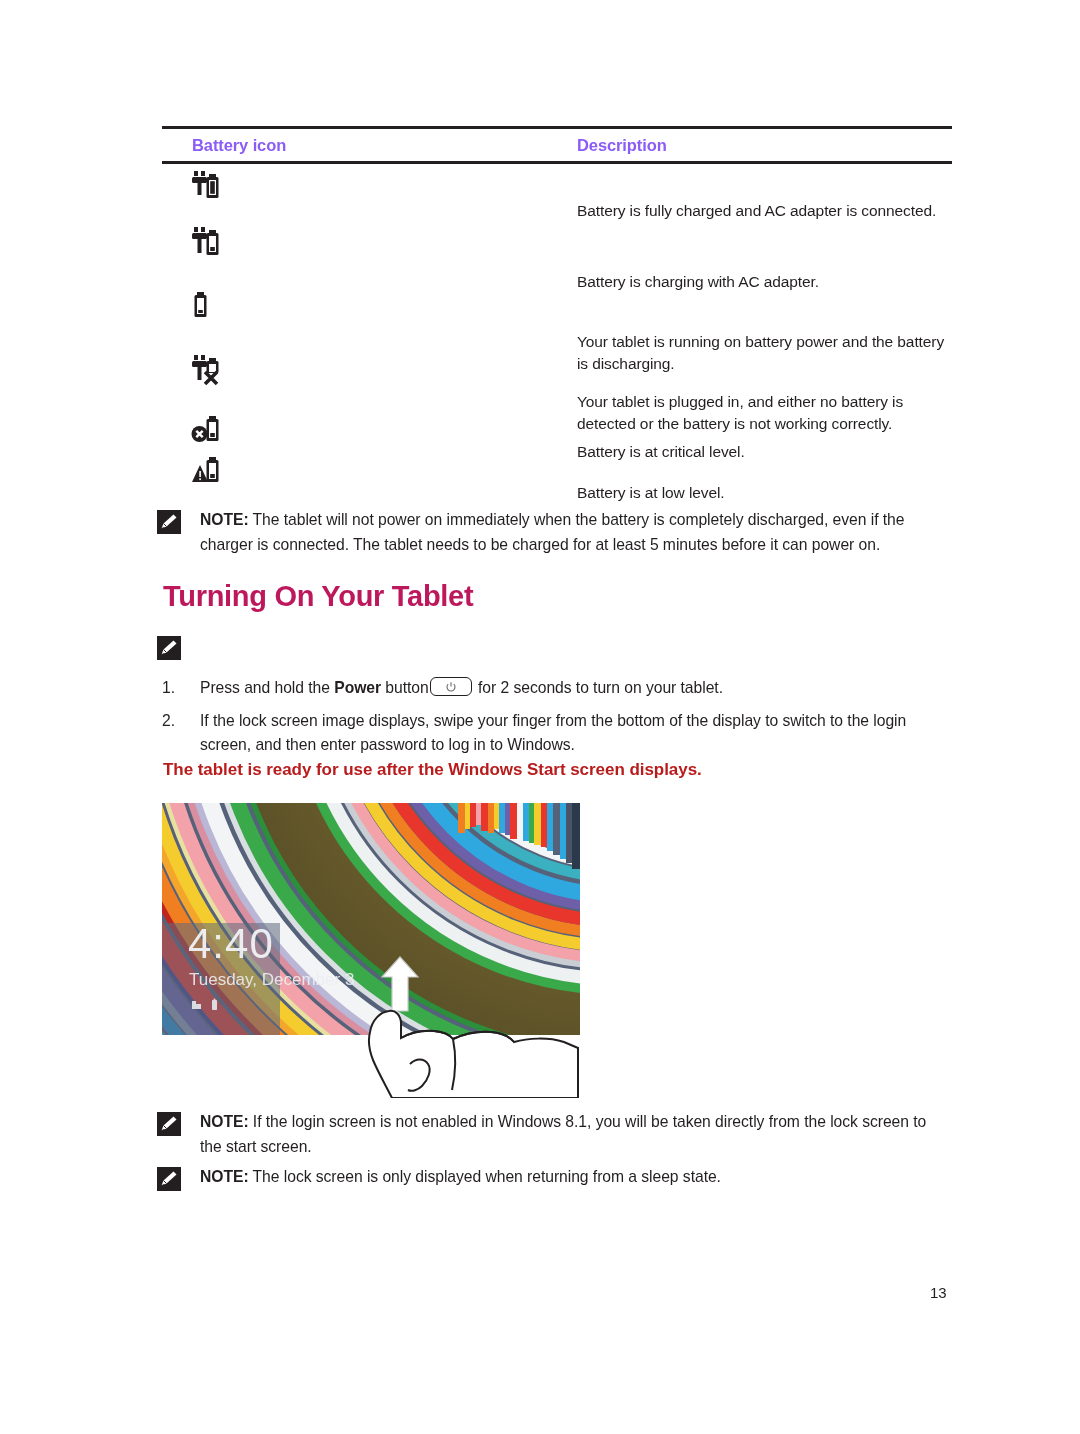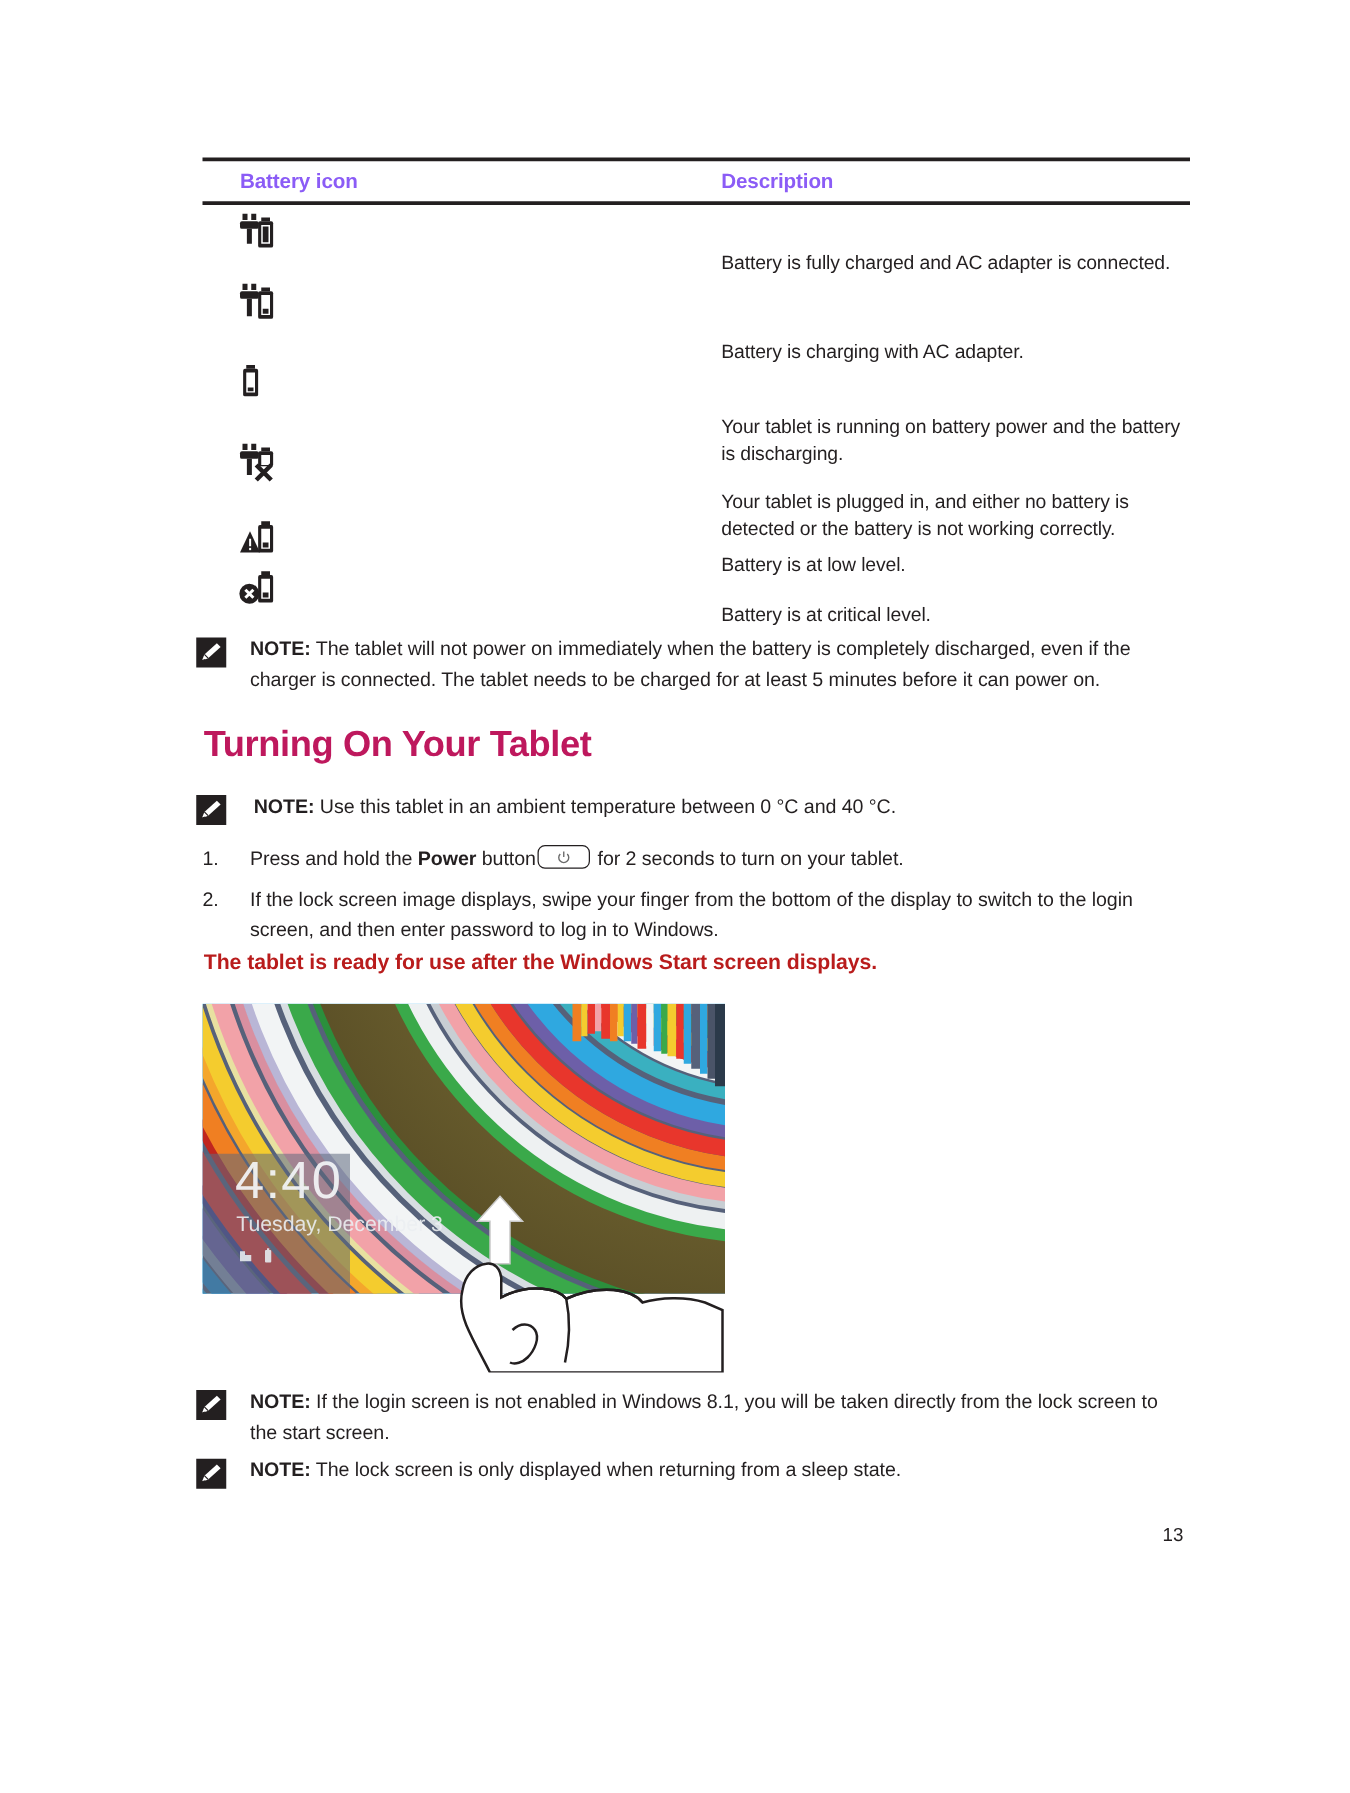--- a/index.html
+++ b/index.html
@@ -209,21 +209,21 @@
     position: absolute;
     left: 200px;
     top: 155px;
     pointer-events: none;
   }
 
   
   .pageno {
     position: absolute;
     left: 930px;
-    top: 1220px;
+    top: 1284px;
     font-size: 15px;
     color: #231f20;
   }
 </style>
 </head>
 <body>
 
 <div class="page">
 
   <div class="battery-table">
@@ -291,49 +291,49 @@
             <rect x="6.5" y="13" width="4" height="13" fill="#231f20"></rect>
             <rect x="18" y="4" width="7" height="3" fill="#231f20"></rect>
             <rect x="15.5" y="7" width="12" height="12" rx="1.5" fill="#231f20"></rect>
             <rect x="18" y="10" width="7" height="8" fill="#ffffff"></rect>
             <path d="M14 18 L26 30 M26 18 L14 30" stroke="#231f20" stroke-width="3.6" fill="none"></path>
           </svg>
         </div>
         <div class="cell-desc">Your tablet is plugged in, and either no battery is detected or the battery is not working correctly.</div>
       </div>
 
+      <div class="trow r5">
+        <div class="cell-icon">
+          <svg class="bat-ico" width="34" height="30" viewBox="0 0 34 30">
+            <rect x="18" y="2" width="7" height="3" fill="#231f20"></rect>
+            <rect x="15.5" y="5" width="12" height="22" rx="1.5" fill="#231f20"></rect>
+            <rect x="18" y="8" width="7" height="16" fill="#ffffff"></rect>
+            <rect x="19.2" y="19" width="4.6" height="4" fill="#231f20"></rect>
+            <circle cx="8.5" cy="20" r="8" fill="#231f20"></circle>
+            <path d="M5.3 16.8 L11.7 23.2 M11.7 16.8 L5.3 23.2" stroke="#ffffff" stroke-width="2.4" fill="none"></path>
+          </svg>
+        </div>
+        <div class="cell-desc">Battery is at critical level.</div>
+      </div>
+
       <div class="trow r4">
         <div class="cell-icon">
           <svg class="bat-ico" width="34" height="30" viewBox="0 0 34 30">
             <rect x="18" y="2" width="7" height="3" fill="#231f20"></rect>
             <rect x="15.5" y="5" width="12" height="22" rx="1.5" fill="#231f20"></rect>
             <rect x="18" y="8" width="7" height="16" fill="#ffffff"></rect>
             <rect x="19.2" y="19" width="4.6" height="4" fill="#231f20"></rect>
             <path d="M9 10 L17 27 L1 27 Z" fill="#231f20"></path>
             <rect x="8.3" y="16" width="1.6" height="6" fill="#ffffff"></rect>
             <rect x="8.3" y="23.3" width="1.6" height="1.8" fill="#ffffff"></rect>
           </svg>
         </div>
         <div class="cell-desc">Battery is at low level.</div>
       </div>
 
-      <div class="trow r5">
-        <div class="cell-icon">
-          <svg class="bat-ico" width="34" height="30" viewBox="0 0 34 30">
-            <rect x="18" y="2" width="7" height="3" fill="#231f20"></rect>
-            <rect x="15.5" y="5" width="12" height="22" rx="1.5" fill="#231f20"></rect>
-            <rect x="18" y="8" width="7" height="16" fill="#ffffff"></rect>
-            <rect x="19.2" y="19" width="4.6" height="4" fill="#231f20"></rect>
-            <circle cx="8.5" cy="20" r="8" fill="#231f20"></circle>
-            <path d="M5.3 16.8 L11.7 23.2 M11.7 16.8 L5.3 23.2" stroke="#ffffff" stroke-width="2.4" fill="none"></path>
-          </svg>
-        </div>
-        <div class="cell-desc">Battery is at critical level.</div>
-      </div>
-
     </div>
   </div>
 
   <div class="note" style="left:157px; top:508px; width:798px;">
     <div class="note-badge">
       <svg width="24" height="24" viewBox="0 0 24 24">
         <path d="M4.5 18.5 L6.5 13.5 L16.5 4.5 L19.5 7.5 L9.5 16.5 Z" fill="#ffffff"></path>
         <path d="M6.5 13.5 L9.5 16.5" stroke="#231f20" stroke-width="1" fill="none"></path>
         <path d="M4.5 18.5 L7.3 17.6" stroke="#231f20" stroke-width="0.9" fill="none"></path>
       </svg>
@@ -344,21 +344,20 @@
   <div class="h1">Turning On Your Tablet</div>
 
   <div class="note" style="left:157px; top:634px; width:798px;">
     <div class="note-badge">
       <svg width="24" height="24" viewBox="0 0 24 24">
         <path d="M4.5 18.5 L6.5 13.5 L16.5 4.5 L19.5 7.5 L9.5 16.5 Z" fill="#ffffff"></path>
         <path d="M6.5 13.5 L9.5 16.5" stroke="#231f20" stroke-width="1" fill="none"></path>
         <path d="M4.5 18.5 L7.3 17.6" stroke="#231f20" stroke-width="0.9" fill="none"></path>
       </svg>
     </div>
-    <div class="note-text" style="margin-left:22px; width:750px;"><b>NOTE:</b><span> Use this tablet in an ambient temperature between 0 °C and 40 °C.</span></div>
   </div>
 
   <div class="olist">
 
     <div class="oitem">
       <div class="num">1.</div>
       <div class="otext"><span>Press and hold the </span><b>Power</b><span> button</span><span class="pwr-btn"><svg class="pwr-glyph" width="12" height="12" viewBox="0 0 12 12">
               <path d="M3.2 3.2 A4 4 0 1 0 8.8 3.2" stroke="#6b6b6b" stroke-width="1.1" fill="none"></path>
               <line x1="6" y1="1.2" x2="6" y2="5.6" stroke="#6b6b6b" stroke-width="1.1"></line>
             </svg></span><span> for 2 seconds to turn on your tablet.</span></div>

